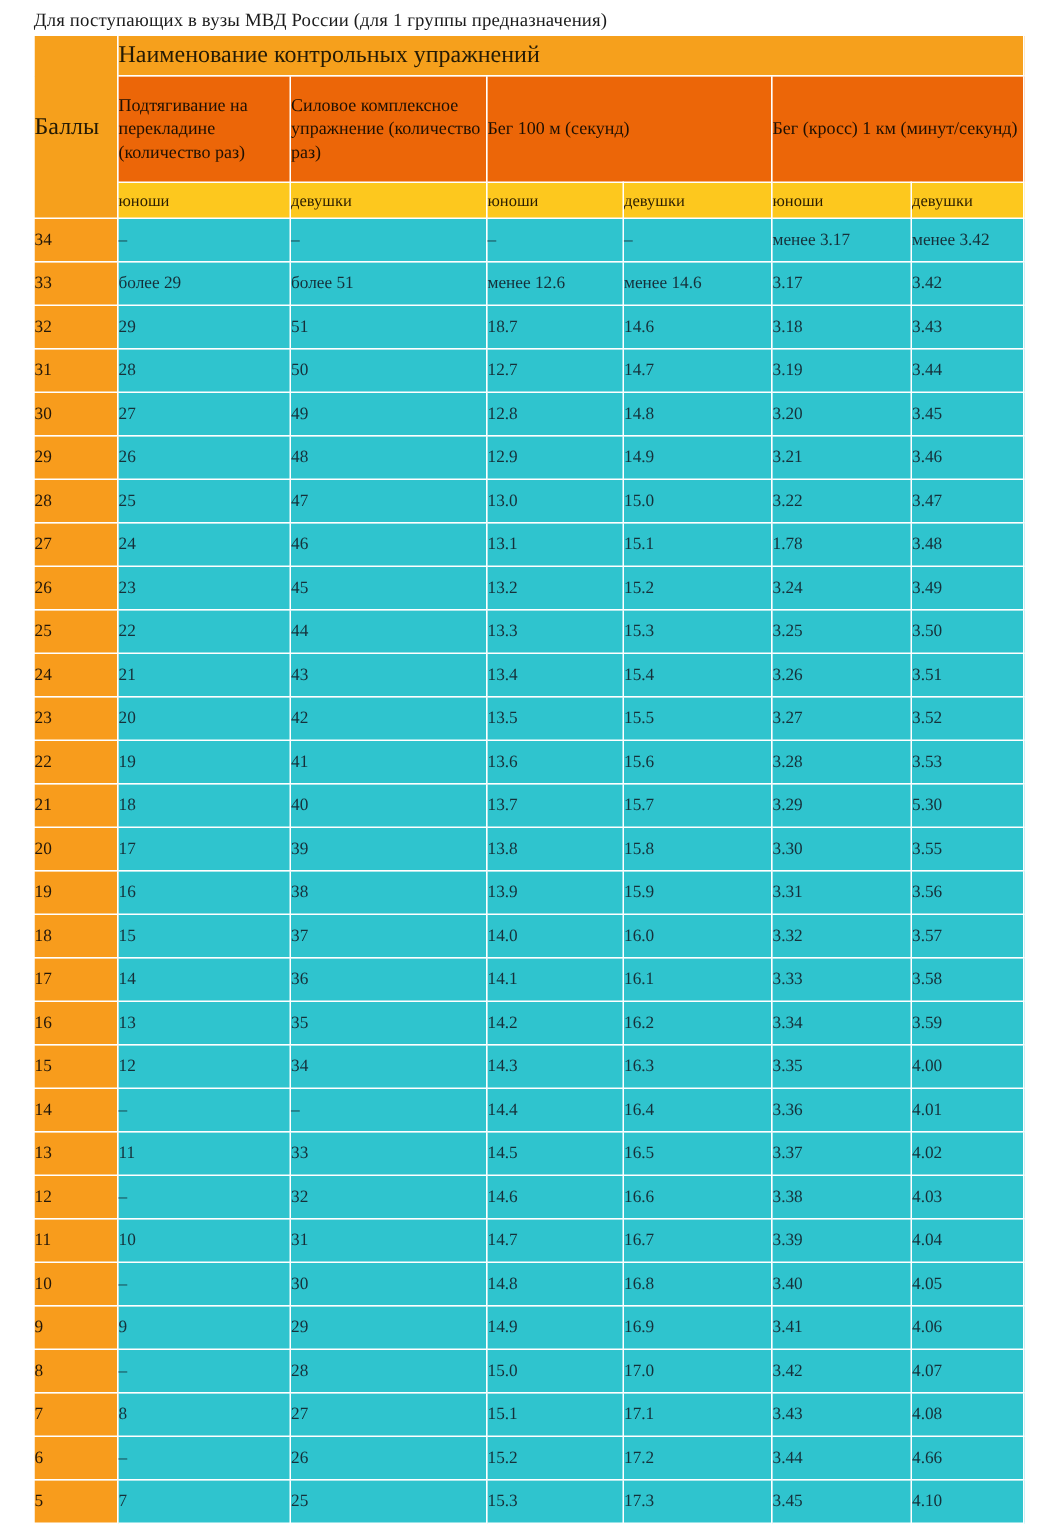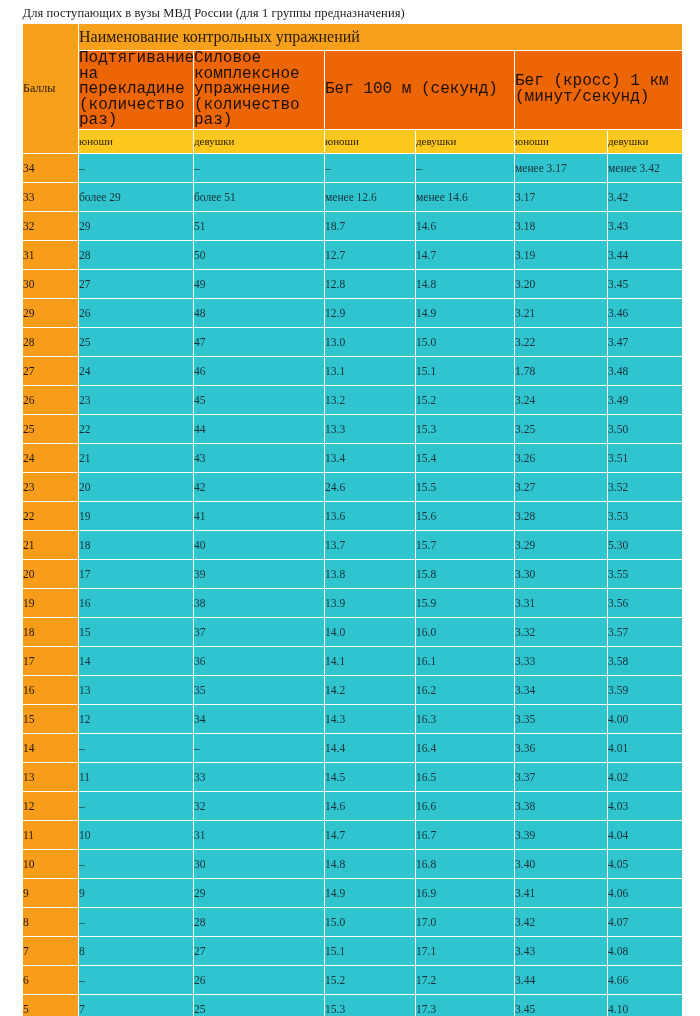--- a/index.html
+++ b/index.html
@@ -63,35 +63,34 @@
     color: #241a05;
     font-size: 16px;
     height: 26px;
     padding-left: 9px;
   }
 
   
   .score-head {
     background: #F6A01C;
     color: #241a05;
-    font-size: 12px;
+    font-size: 16px;
     text-align: left;
     padding-left: 8px;
   }
 
   
   .ex-head {
     background: #EC6608;
     color: #1d1003;
     font-weight: bold;
-    font-size: 16px;
+    font-size: 12px;
     line-height: 15.5px;
     height: 70px;
     padding: 0 8px 0 8px;
-    font-family: Liberation Mono, monospace;
   }
 
   
   .gender-head {
     background: #FDC81E;
     color: #2a1d02;
     font-size: 11px;
     height: 23px;
     padding-left: 8px;
   }
@@ -256,21 +255,21 @@
             <td class="val-cell">43</td>
             <td class="val-cell">13.4</td>
             <td class="val-cell">15.4</td>
             <td class="val-cell">3.26</td>
             <td class="val-cell">3.51</td>
           </tr>
           <tr>
             <td class="score-cell">23</td>
             <td class="val-cell">20</td>
             <td class="val-cell">42</td>
-            <td class="val-cell">24.6</td>
+            <td class="val-cell">13.5</td>
             <td class="val-cell">15.5</td>
             <td class="val-cell">3.27</td>
             <td class="val-cell">3.52</td>
           </tr>
           <tr>
             <td class="score-cell">22</td>
             <td class="val-cell">19</td>
             <td class="val-cell">41</td>
             <td class="val-cell">13.6</td>
             <td class="val-cell">15.6</td>

